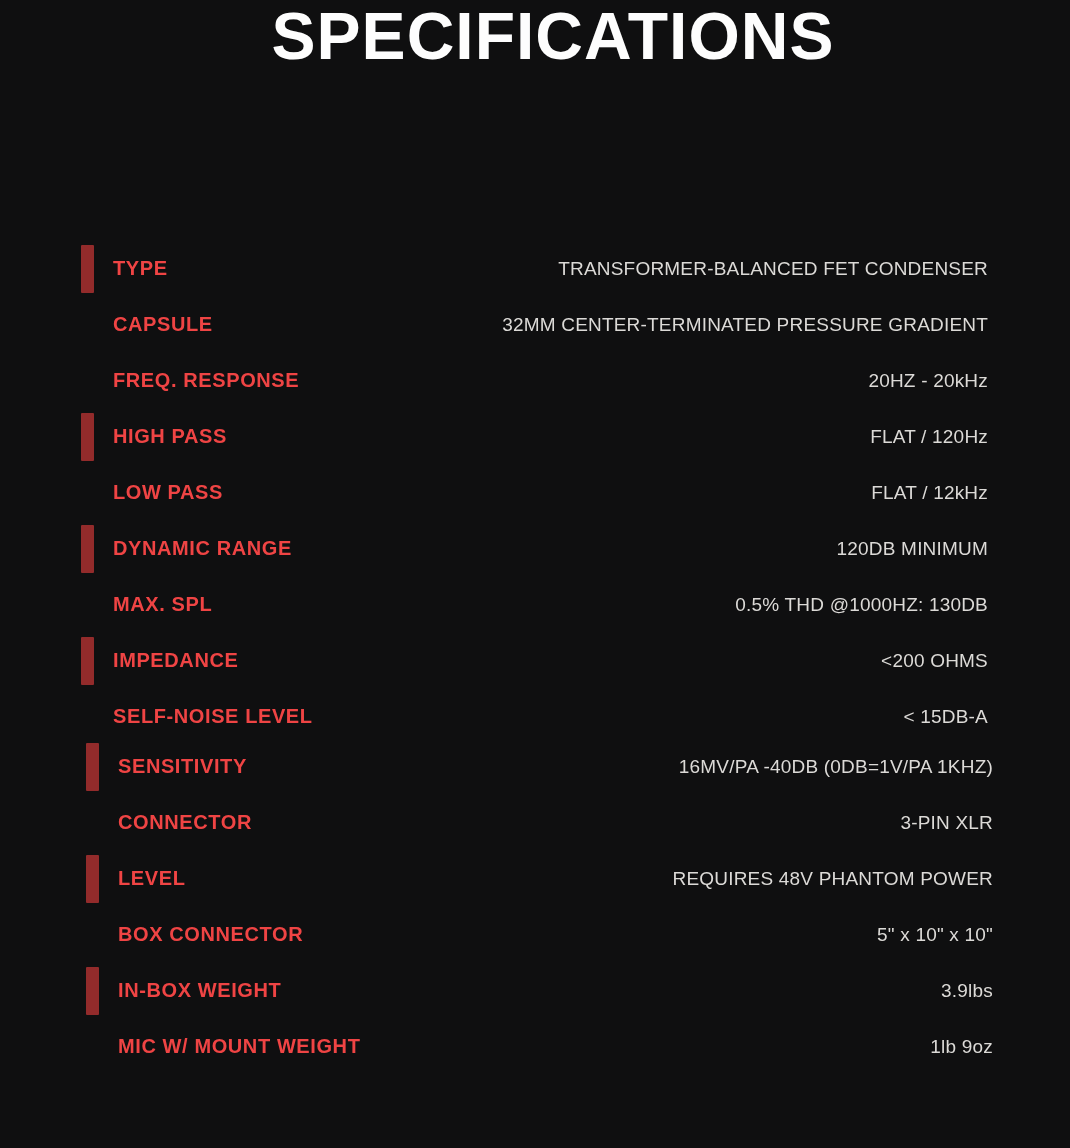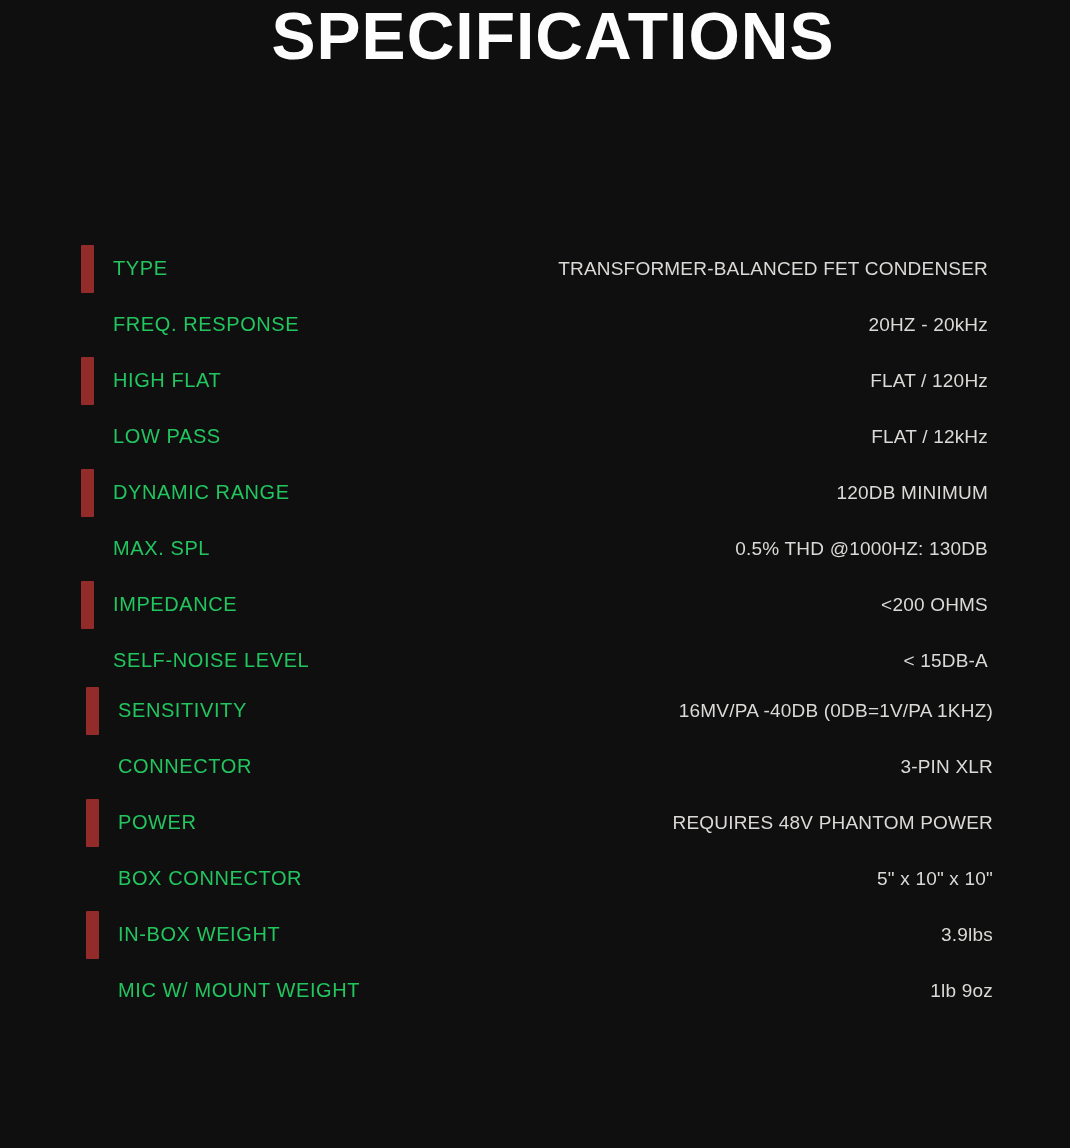--- a/index.html
+++ b/index.html
@@ -45,23 +45,23 @@
     width: 13px;
     height: 48px;
     flex: 0 0 13px;
     margin-right: 19px;
     border-radius: 1px;
   }
   .accent-bar.hidden {
     visibility: hidden;
   }
   .spec-label {
-    color: #22c55e;
+    color: #ef4444;
     font-size: 20px;
-    font-weight: 400;
+    font-weight: 700;
     letter-spacing: 0.6px;
     white-space: nowrap;
   }
   .spec-value {
     margin-left: auto;
     color: #dcdad7;
     font-size: 19px;
     font-weight: 400;
     letter-spacing: 0.2px;
     white-space: nowrap;
@@ -74,26 +74,31 @@
 <div class="page">
   <h1 class="page-title">SPECIFICATIONS</h1>
   <div class="spec-list" id="spec-list">
       <div class="spec-row">
     <span class="accent-bar" style="background: rgb(147, 43, 43);"></span>
     <span class="spec-label">TYPE</span>
     <span class="spec-value">TRANSFORMER-BALANCED FET CONDENSER</span>
   </div>
       <div class="spec-row">
     <span class="accent-bar hidden" style="background: rgb(147, 43, 43);"></span>
+    <span class="spec-label">CAPSULE</span>
+    <span class="spec-value">32MM CENTER-TERMINATED PRESSURE GRADIENT</span>
+  </div>
+      <div class="spec-row">
+    <span class="accent-bar hidden" style="background: rgb(147, 43, 43);"></span>
     <span class="spec-label">FREQ. RESPONSE</span>
     <span class="spec-value">20HZ - 20kHz</span>
   </div>
       <div class="spec-row">
     <span class="accent-bar" style="background: rgb(147, 43, 43);"></span>
-    <span class="spec-label">HIGH FLAT</span>
+    <span class="spec-label">HIGH PASS</span>
     <span class="spec-value">FLAT / 120Hz</span>
   </div>
       <div class="spec-row">
     <span class="accent-bar hidden" style="background: rgb(147, 43, 43);"></span>
     <span class="spec-label">LOW PASS</span>
     <span class="spec-value">FLAT / 12kHz</span>
   </div>
       <div class="spec-row">
     <span class="accent-bar" style="background: rgb(147, 43, 43);"></span>
     <span class="spec-label">DYNAMIC RANGE</span>
@@ -119,21 +124,21 @@
     <span class="spec-label">SENSITIVITY</span>
     <span class="spec-value">16MV/PA -40DB (0DB=1V/PA 1KHZ)</span>
   </div>
       <div class="spec-row indented">
     <span class="accent-bar hidden" style="background: rgb(147, 43, 43);"></span>
     <span class="spec-label">CONNECTOR</span>
     <span class="spec-value">3-PIN XLR</span>
   </div>
       <div class="spec-row indented">
     <span class="accent-bar" style="background: rgb(147, 43, 43);"></span>
-    <span class="spec-label">POWER</span>
+    <span class="spec-label">LEVEL</span>
     <span class="spec-value">REQUIRES 48V PHANTOM POWER</span>
   </div>
       <div class="spec-row indented">
     <span class="accent-bar hidden" style="background: rgb(147, 43, 43);"></span>
     <span class="spec-label">BOX CONNECTOR</span>
     <span class="spec-value">5" x 10" x 10"</span>
   </div>
       <div class="spec-row indented">
     <span class="accent-bar" style="background: rgb(147, 43, 43);"></span>
     <span class="spec-label">IN-BOX WEIGHT</span>

